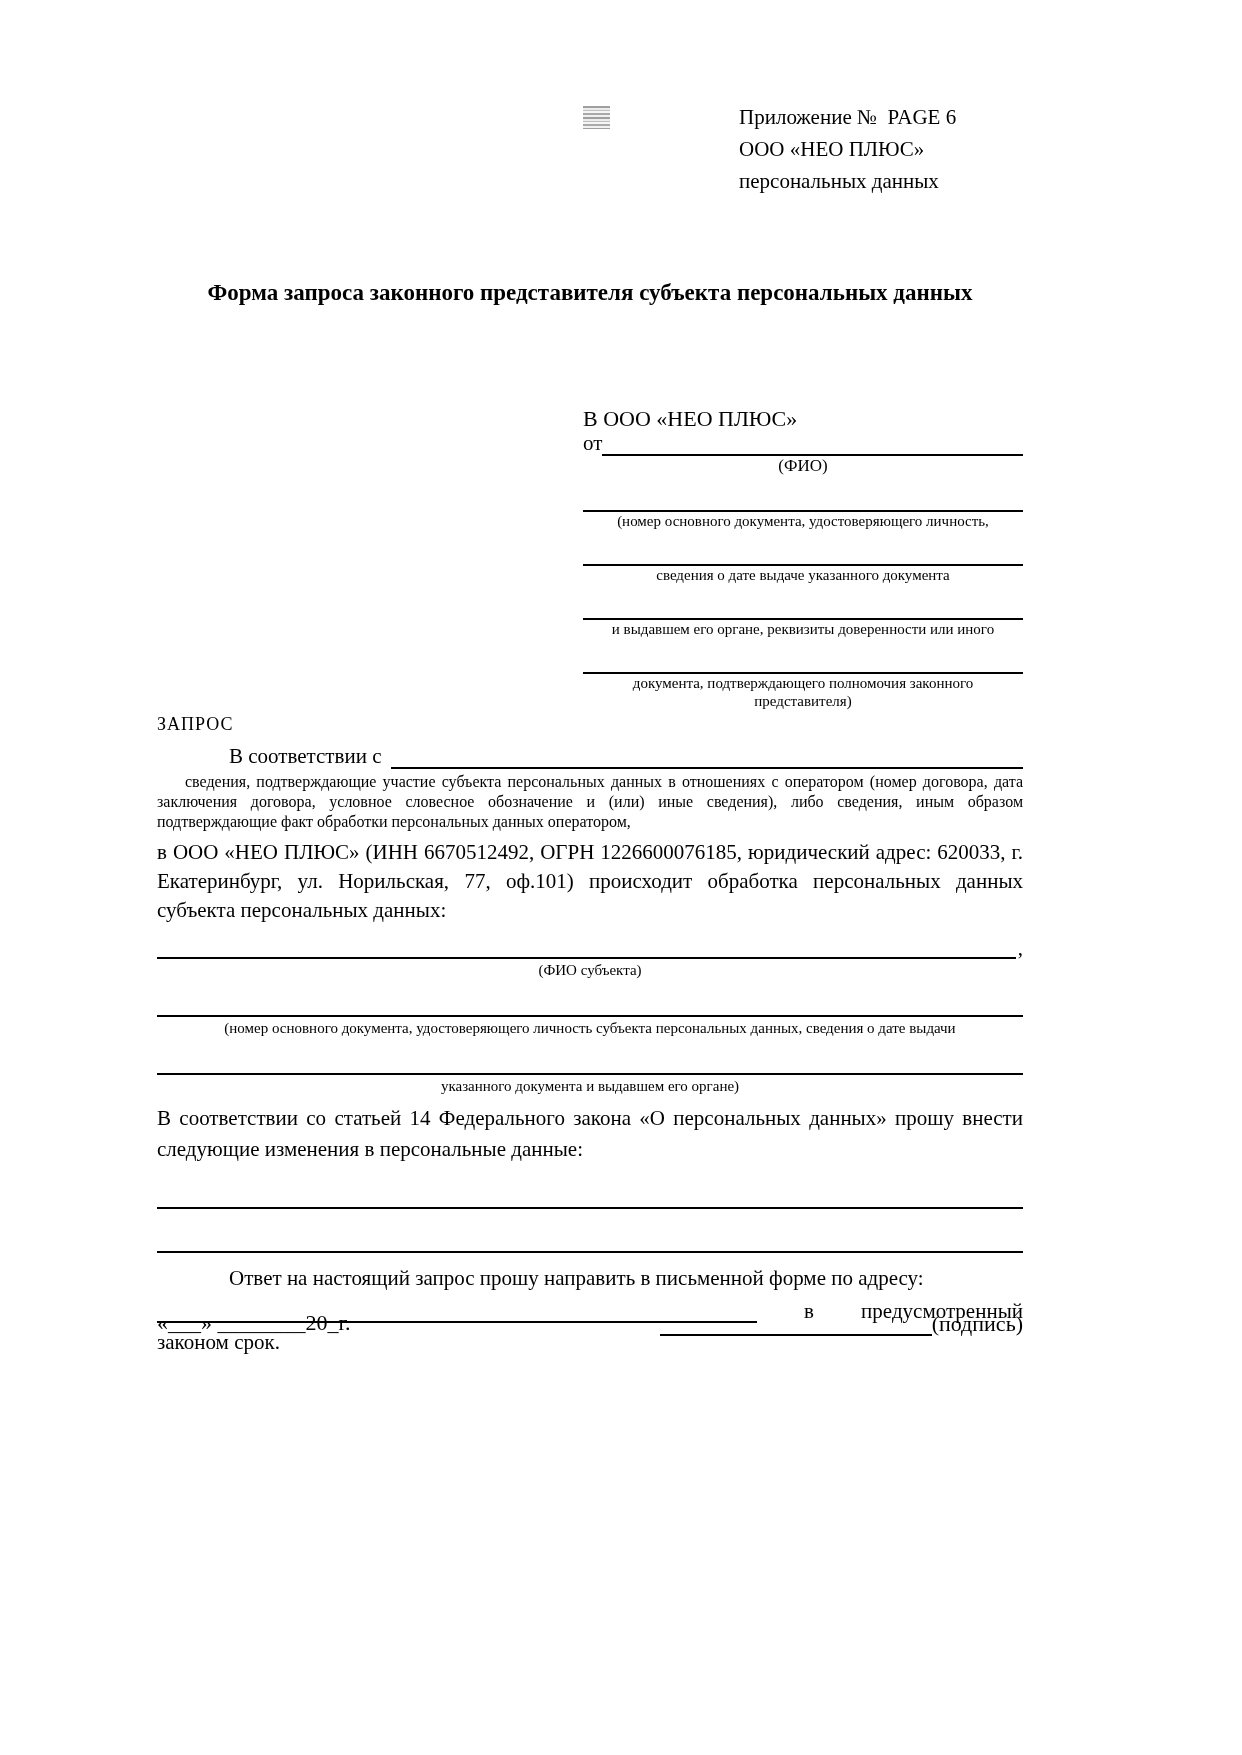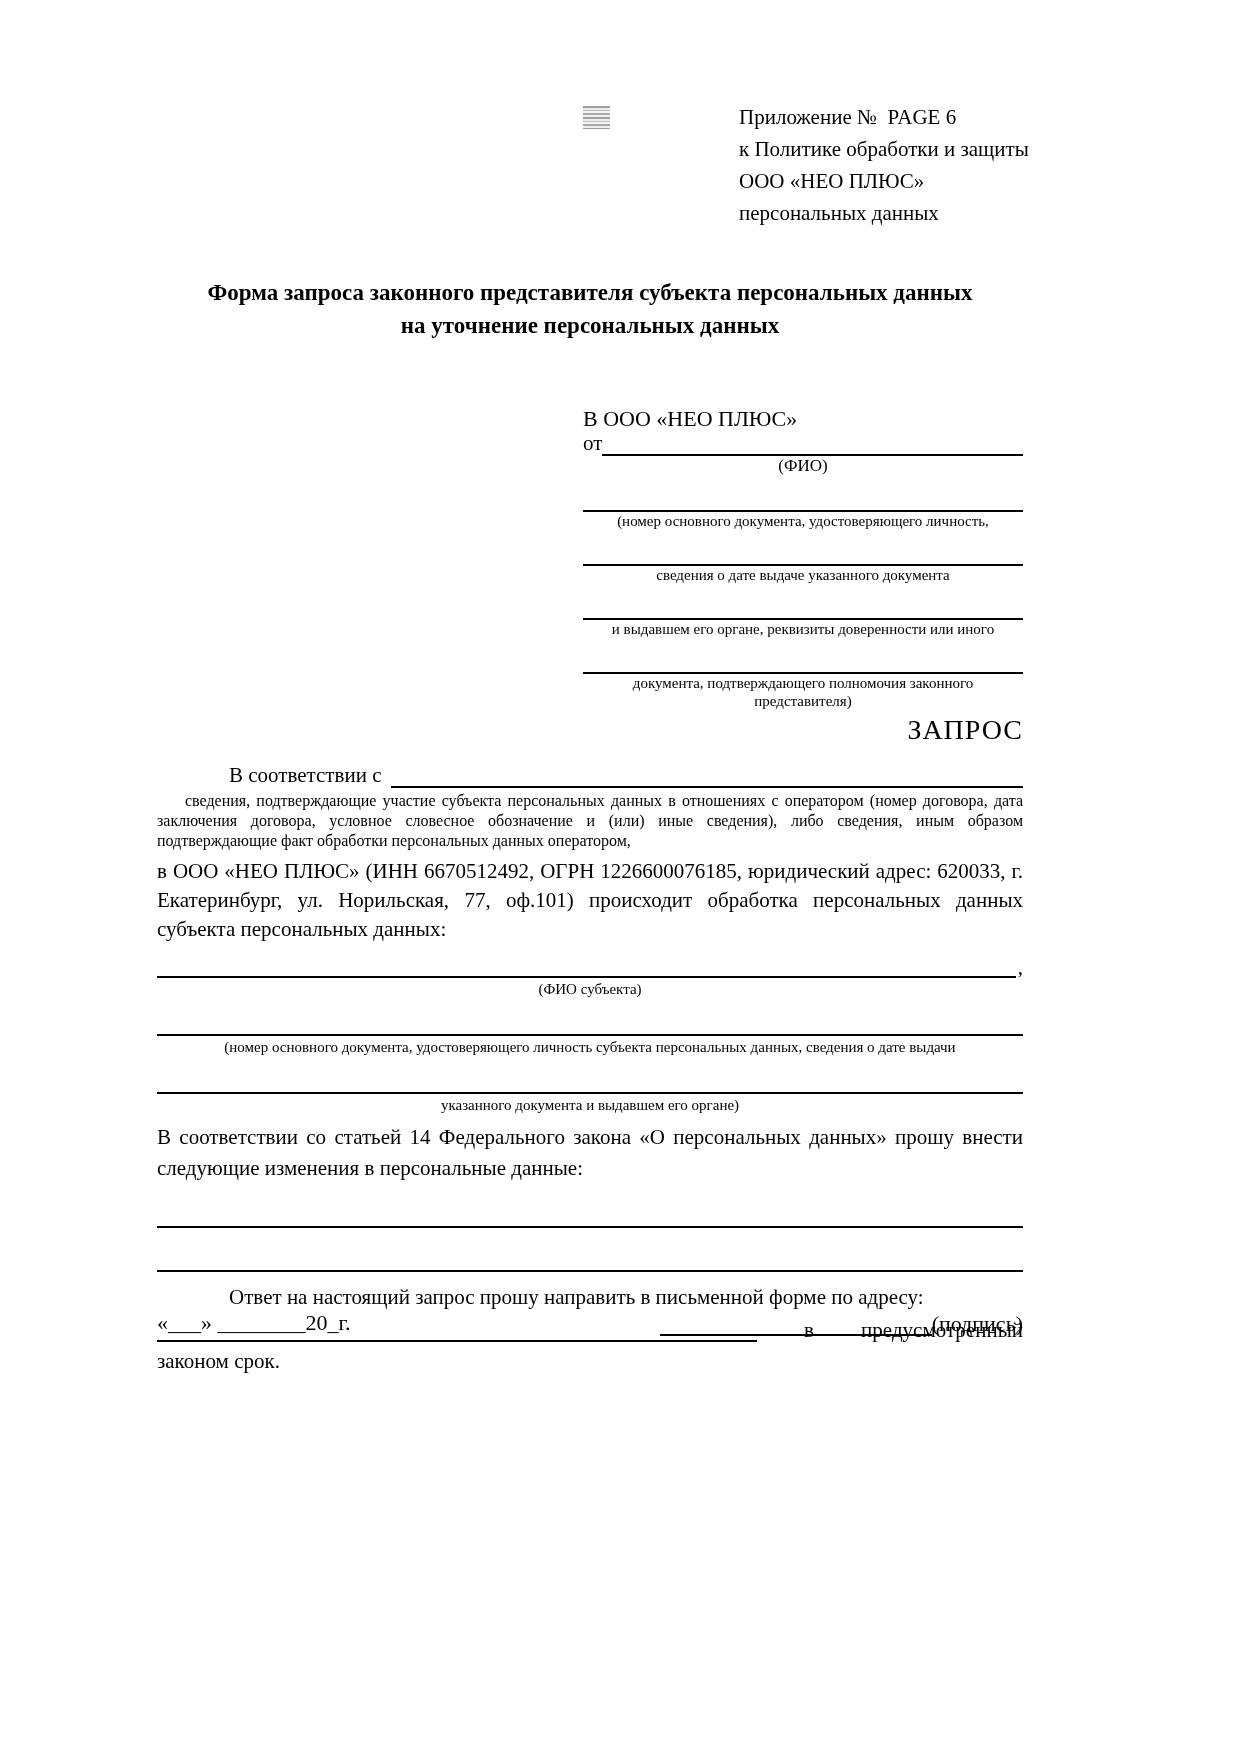--- a/index.html
+++ b/index.html
@@ -35,21 +35,21 @@
   .from-row .from-label{margin-right:0;}
   .blank{border-bottom:2px solid #000;}
   .grow{flex:1;}
   .cap{font-size:15px;line-height:18px;text-align:center;}
   .cap-lg{font-size:17px;line-height:20px;}
   .addr .field{height:24px;border-bottom:2px solid #000;margin-top:4px;}
   .addr .cap{margin-bottom:10px;}
   .body{
     position:absolute;left:157px;top:714px;width:866px;font-size:21px;
   }
-  .zapros{text-align:right;font-size:28px;letter-spacing:1px;margin-bottom:12px;}
+  .zapros{text-align:left;font-size:18px;letter-spacing:1px;margin-bottom:4px;}
   .accord-row{display:flex;align-items:flex-end;height:30px;padding-left:72px;}
   .accord-row .prefix{margin-right:9px;white-space:nowrap;}
   .note{font-size:16px;line-height:20px;text-align:justify;text-indent:28px;margin-top:3px;}
   .para{line-height:29px;}
   .op{margin-top:6px;text-align:justify;}
   .blank-comma-row{display:flex;align-items:flex-end;height:34px;}
   .blank-comma-row .comma{margin-left:2px;line-height:22px;}
   .row-blank{height:30px;border-bottom:2px solid #000;}
   .center-cap{margin-top:2px;margin-bottom:6px;}
   .article{margin-top:8px;text-align:justify;line-height:31px;}
@@ -69,28 +69,26 @@
 </style>
 </head>
 <body>
 
 <div class="page">
 
   <div class="smudge"></div>
 
   <div class="hdr">
     <div class="hdr-line">Приложение №  PAGE 6</div>
-    <div class="hdr-line">к Политике обработки и защиты</div>
     <div class="hdr-line">ООО «НЕО ПЛЮС»</div>
     <div class="hdr-line">персональных данных</div>
   </div>
 
   <div class="title">
     <div>Форма запроса законного представителя субъекта персональных данных</div>
-    <div>на уточнение персональных данных</div>
   </div>
 
   <div class="addr">
     <div class="addr-to">В ООО «НЕО ПЛЮС»</div>
     <div class="from-row">
       <span class="from-label">от</span>
       <span class="blank grow"></span>
     </div>
     <div class="cap cap-lg">(ФИО)</div>
 

